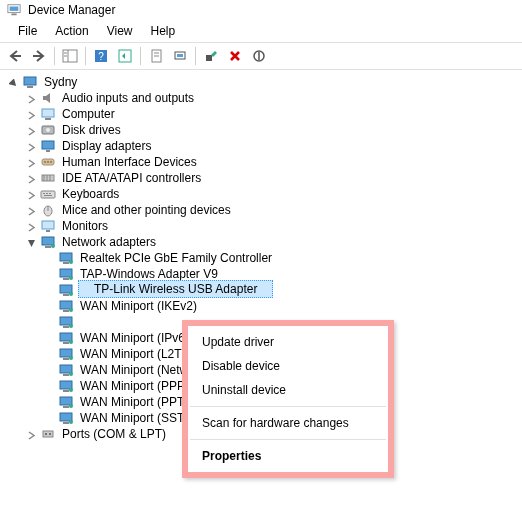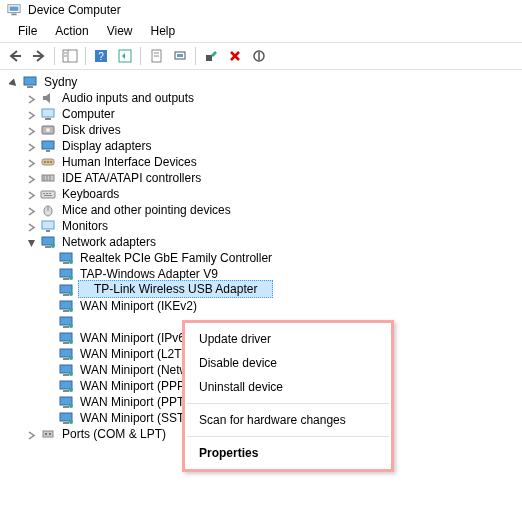--- a/index.html
+++ b/index.html
@@ -86,21 +86,21 @@
     padding: 0 15px;
     margin-top: 48px;
   }
 
   .context-menu {
     position: absolute;
     left: 182px;
     top: 320px;
     width: 212px;
     background: #fff;
-    border: 3px solid #fca5a5;
+    border: 6px solid #fca5a5;
     box-shadow: 2px 2px 4px rgba(0,0,0,0.2);
     padding: 4px 0;
     font-size: 12px;
   }
   .context-menu .mi {
     padding: 5px 14px;
     cursor: default;
   }
   .context-menu .sep { height:1px; background:#e0e0e0; margin:4px 2px; }
   .context-menu .default { font-weight: bold; }
@@ -111,21 +111,21 @@
 <body>
 
 <div class="titlebar">
   <span class="icon">
     <svg width="14" height="14" viewBox="0 0 16 16">
         <rect x="1" y="2" width="14" height="9" fill="#fff" stroke="#888"></rect>
         <rect x="3" y="4" width="10" height="5" fill="#5aa0d8"></rect>
         <rect x="5" y="12" width="6" height="2" fill="#888"></rect>
       </svg>
   </span>
-  <span>Device Computer</span>
+  <span>Device Manager</span>
 </div>
 
 <div class="menubar">
   <span>File</span>
   <span>Action</span>
   <span>View</span>
   <span>Help</span>
 </div>
 
 <div class="toolbar">

